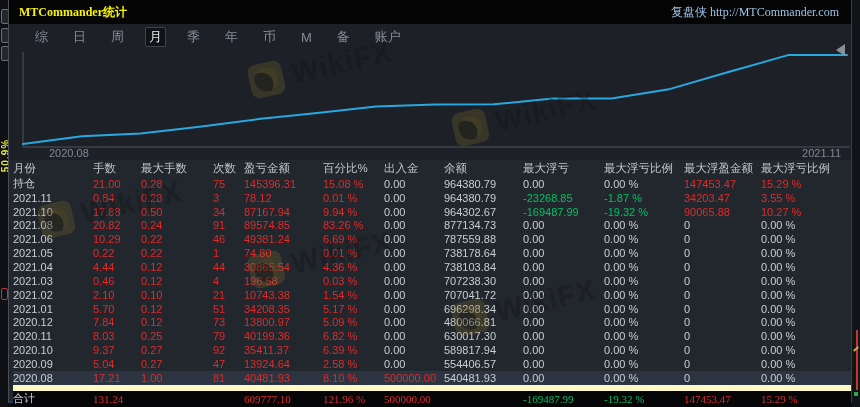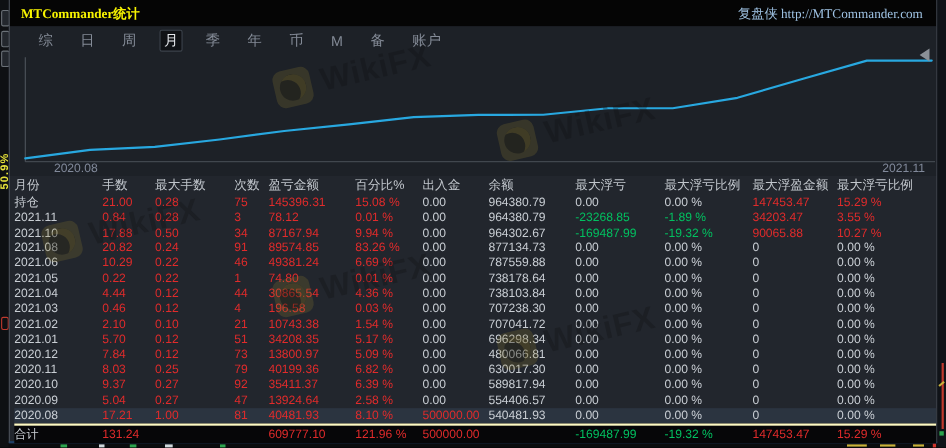--- a/index.html
+++ b/index.html
@@ -39,21 +39,21 @@
                 border-top:6px solid transparent;border-bottom:6px solid transparent;border-right:9px solid #8a9097;}
 
   
   .table{padding-left:4px;}
   .thead,.trow{display:grid;
     grid-template-columns:80px 48px 72px 31px 79px 61px 60px 79px 81px 80px 77px 1fr;
     align-items:center;}
   .thead{height:17px;color:#c2c7cd;font-size:11.5px;}
   .trow{height:13.85px;font-size:11px;}
   .trow.selected{background:#2b3440;}
-  .trow.total{height:16px;background:#060608;border-top:2px solid #fef9c3;}
+  .trow.total{height:16px;background:#060608;border-top:6px solid #fef9c3;font-family:Liberation Serif, serif;}
   .cell{overflow:hidden;white-space:nowrap;}
   .cell.w{color:#c9ced4;}
   .cell.r{color:#e02b2b;}
   .cell.g{color:#02c060;}
   .hcell{white-space:nowrap;}
 
   
   .wm{position:absolute;display:flex;align-items:center;gap:9px;transform:rotate(-13deg);
       pointer-events:none;z-index:3;opacity:.5;}
   .wm-logo{width:34px;height:34px;border-radius:8px;background:rgba(146,128,48,.45);
@@ -139,21 +139,21 @@
           <div class="trow">
             <span class="cell w">2021.11</span>
             <span class="cell r">0.84</span>
             <span class="cell r">0.28</span>
             <span class="cell r">3</span>
             <span class="cell r">78.12</span>
             <span class="cell r">0.01 %</span>
             <span class="cell w">0.00</span>
             <span class="cell w">964380.79</span>
             <span class="cell g">-23268.85</span>
-            <span class="cell g">-1.89 %</span>
+            <span class="cell g">-1.87 %</span>
             <span class="cell r">34203.47</span>
             <span class="cell r">3.55 %</span>
           </div>
           <div class="trow">
             <span class="cell w">2021.10</span>
             <span class="cell r">17.88</span>
             <span class="cell r">0.50</span>
             <span class="cell r">34</span>
             <span class="cell r">87167.94</span>
             <span class="cell r">9.94 %</span>

